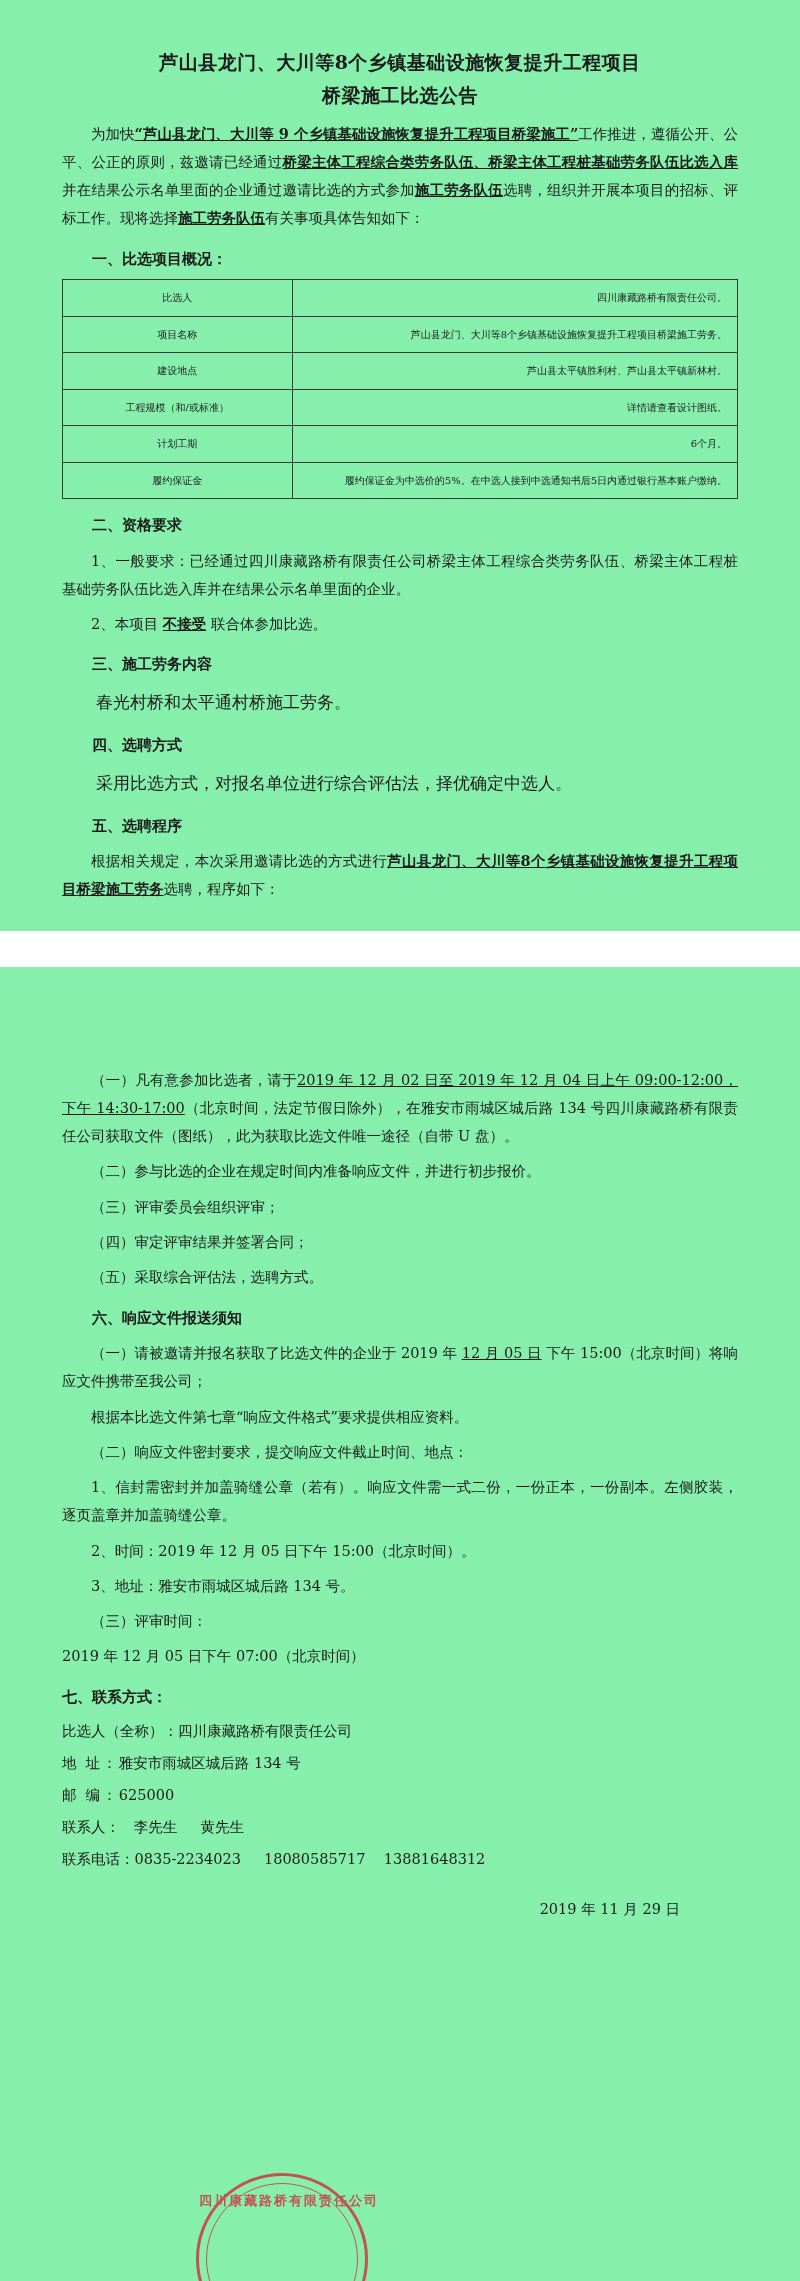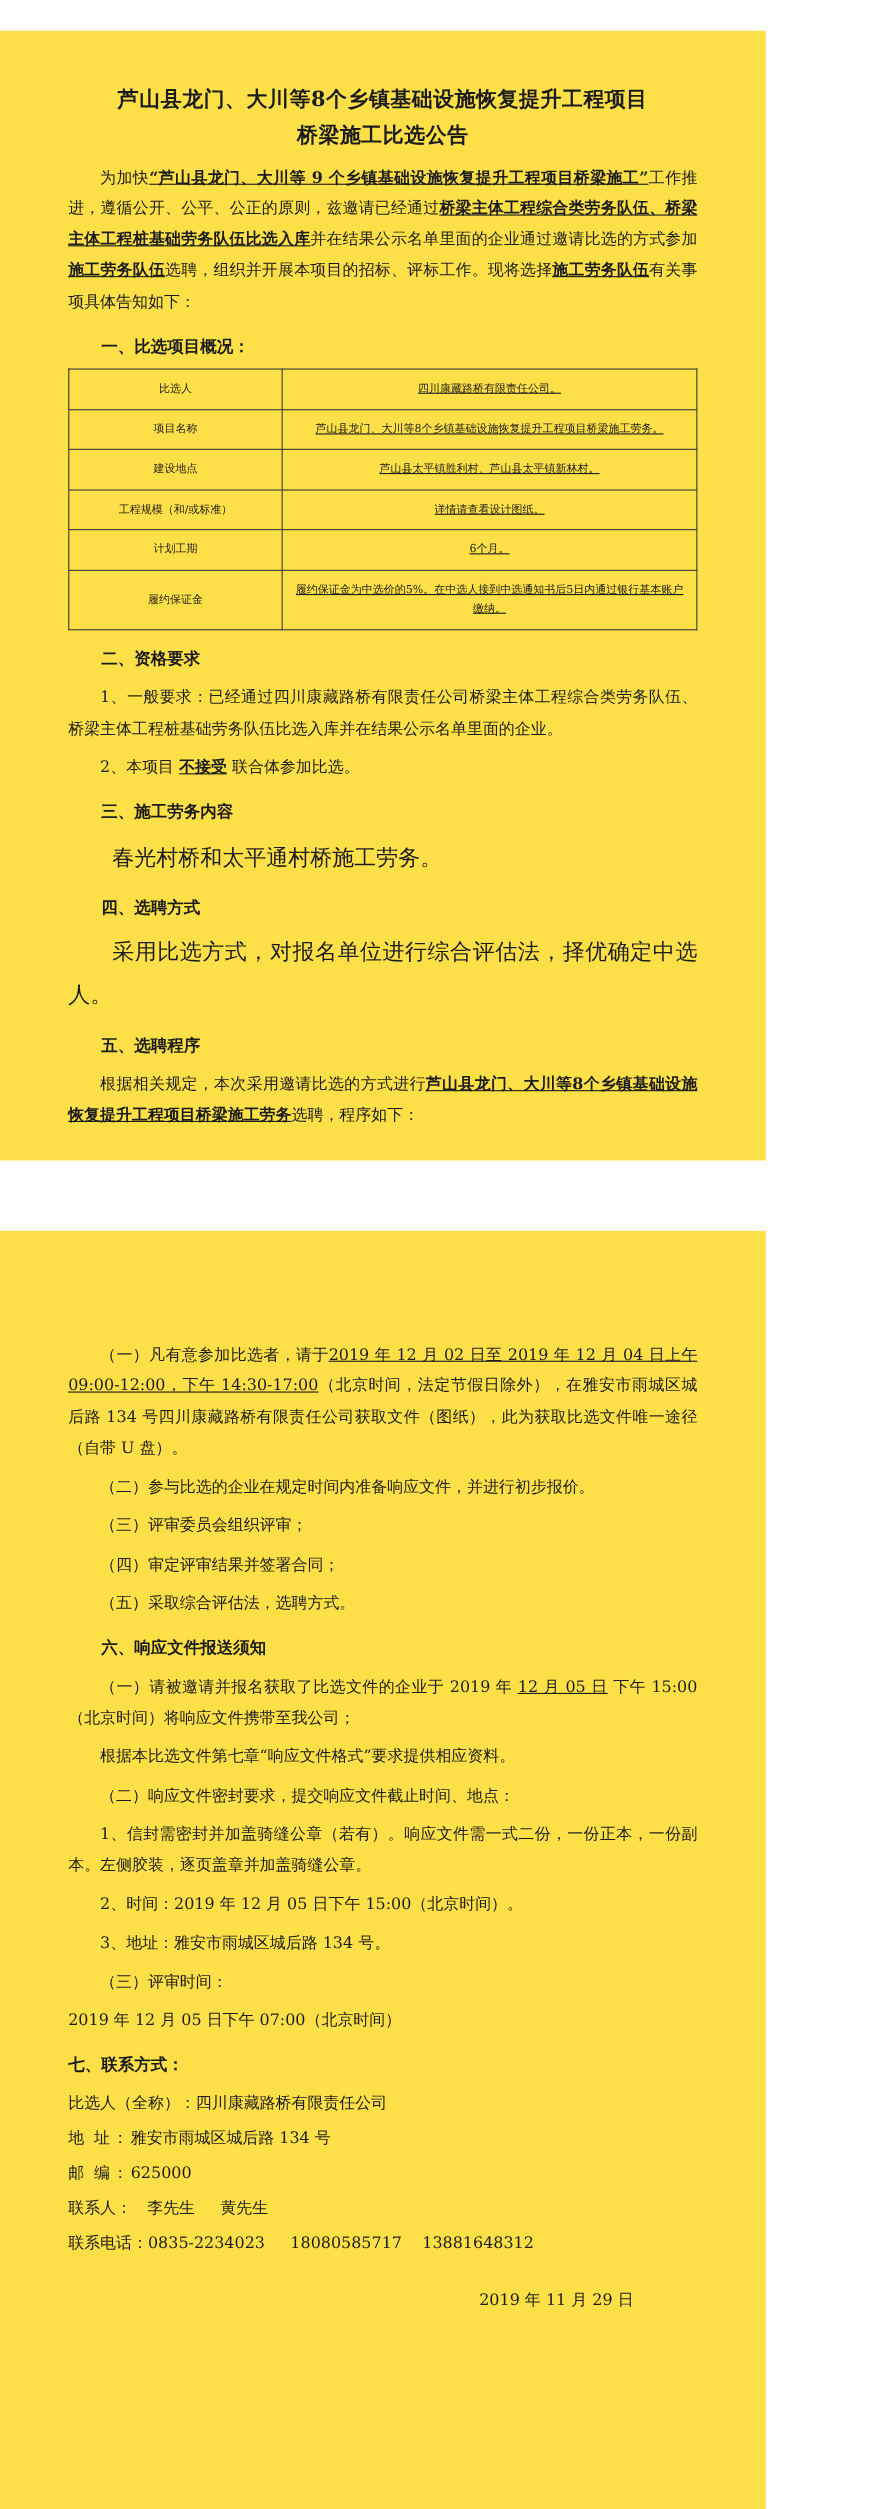--- a/index.html
+++ b/index.html
@@ -7,24 +7,23 @@
     margin: 0;
     padding: 0;
     background: #ffffff;
   }
   body {
     width: 800px;
     font-family: "DejaVu Serif", "Liberation Serif", serif;
     color: #1b1b1b;
   }
   .page {
-    width: 696px;
-    background: #fde047;
+    width: 800px;
+    background: #86efac;
     position: relative;
-    margin-top: 28px;
   }
   .page-1 {
     padding: 40px 62px 20px 62px;
     min-height: 790px;
   }
   .gap {
     height: 36px;
     background: #ffffff;
   }
   .page-2 {
@@ -69,26 +68,25 @@
     padding: 9px 10px;
     line-height: 1.75;
     vertical-align: middle;
   }
   table.info td.label {
     width: 34%;
     text-align: center;
   }
   table.info td.value {
     width: 66%;
-    text-align: center;
-    text-decoration: underline;
+    text-align: right;
   }
   .sub-item {
     text-indent: 2em;
-    font-size: 20px;
+    font-size: 17px;
     line-height: 1.95;
     margin: 7px 0;
   }
   .sub-item-2 {
     text-indent: 2em;
     font-size: 14.5px;
     line-height: 1.95;
     margin: 7px 0;
     text-align: justify;
   }

